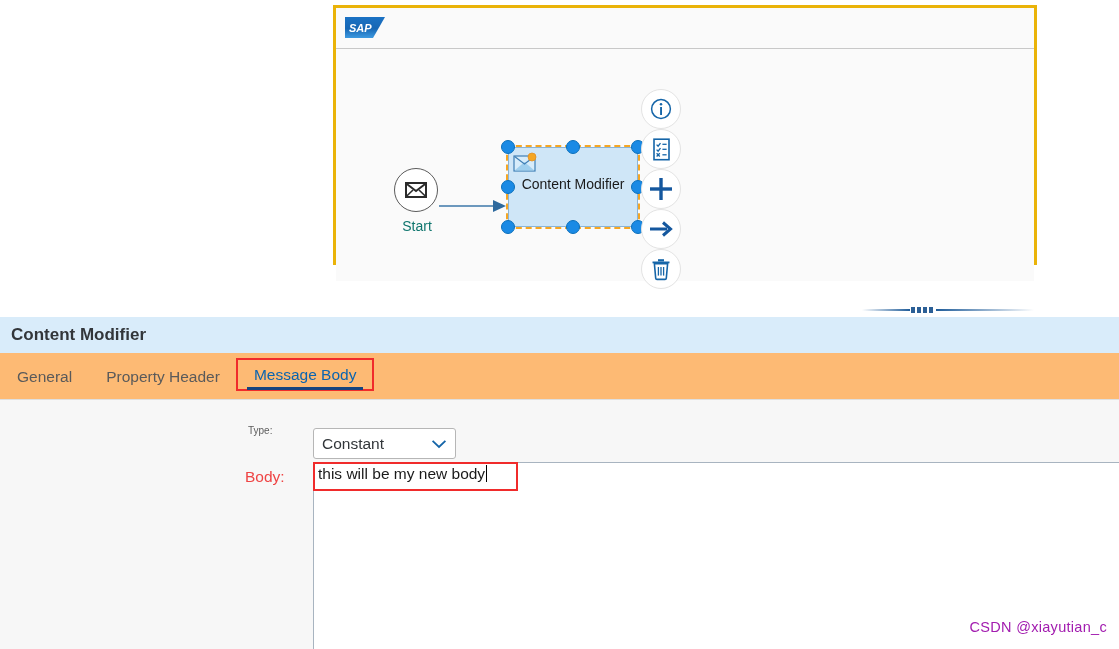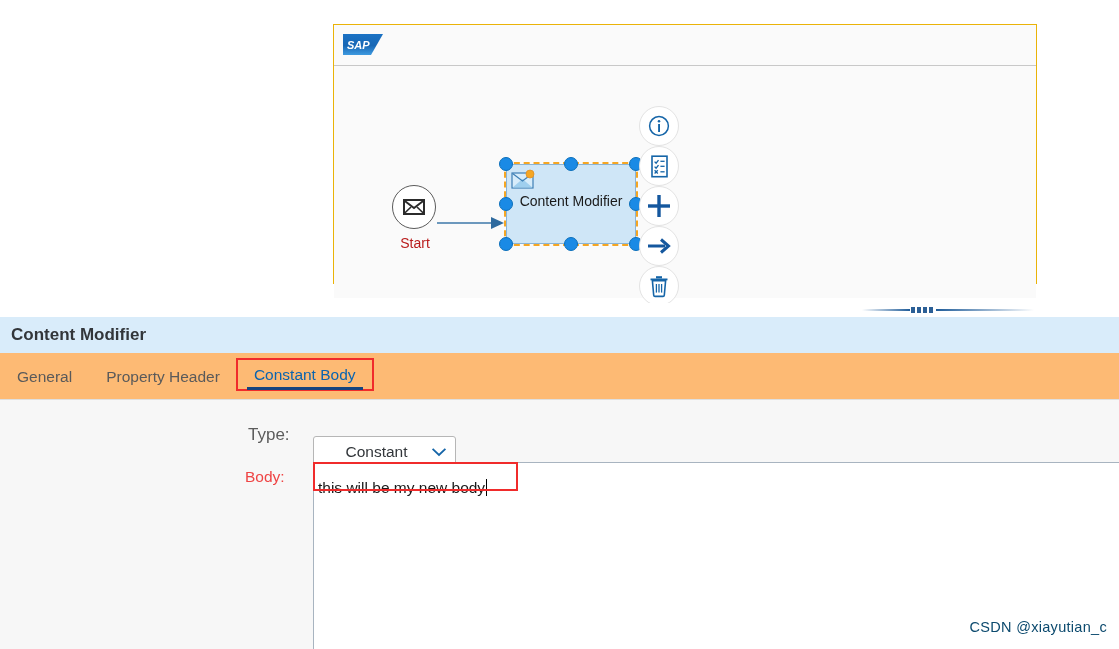--- a/index.html
+++ b/index.html
@@ -12,24 +12,24 @@
     background: #ffffff;
     font-family: "Liberation Sans", sans-serif;
     overflow: hidden;
     position: relative;
   }
 
   
   #canvas-panel {
     position: absolute;
     left: 333px;
-    top: 24px;
+    top: 5px;
     width: 704px;
     height: 260px;
-    border: 1px solid #eab308;
+    border: 3px solid #eab308;
     background: #fafafa;
     box-sizing: border-box;
   }
   #canvas-header {
     position: relative;
     height: 41px;
     border-bottom: 1px solid #c8c8c8;
     background: #fafafa;
     display: flex;
     align-items: center;
@@ -74,21 +74,21 @@
     align-items: center;
     justify-content: center;
   }
   #start-label {
     position: absolute;
     left: -12px;
     top: 50px;
     width: 70px;
     text-align: center;
     font-size: 14px;
-    color: #b91c1c;
+    color: #0f766e;
   }
 
   
   #connector {
     position: absolute;
     left: 103px;
     top: 150px;
     width: 67px;
     height: 14px;
   }
@@ -284,37 +284,36 @@
     position: absolute;
     left: 0;
     top: 20px;
     height: 30px;
     width: 100%;
   }
   #label-type {
     position: absolute;
     left: 248px;
     top: 5px;
-    font-size: 17px;
+    font-size: 10px;
     color: #5c5c5c;
   }
   #select-type {
     position: absolute;
     left: 313px;
-    top: 16px;
+    top: 8px;
     width: 143px;
     height: 31px;
     background: #ffffff;
     border: 1px solid #b6b6b6;
     border-radius: 3px;
     box-sizing: border-box;
     display: flex;
     align-items: center;
     padding: 0 8px;
-    text-align: center;
   }
   #select-type-value {
     font-size: 15.5px;
     color: #32363a;
     flex: 1;
   }
   #label-body {
     position: absolute;
     left: 245px;
     top: 68px;
@@ -325,21 +324,21 @@
     position: absolute;
     left: 313px;
     top: 62px;
     width: 806px;
     height: 187px;
     background: #ffffff;
     border: 1px solid #a8b4c0;
     border-right: none;
     border-bottom: none;
     box-sizing: border-box;
-    padding: 15px 4px;
+    padding: 1px 4px;
     font-size: 15.5px;
     color: #1a1a1a;
     line-height: 20px;
   }
   #body-caret {
     display: inline-block;
     width: 1px;
     height: 17px;
     background: #000000;
     vertical-align: -3px;
@@ -353,21 +352,21 @@
     height: 29px;
     border: 2.5px solid #f02b2b;
     box-sizing: border-box;
     pointer-events: none;
   }
   #watermark {
     position: absolute;
     right: 12px;
     bottom: 14px;
     font-size: 14.5px;
-    color: #0c4a6e;
+    color: #a21caf;
     letter-spacing: 0.3px;
   }
 </style>
 </head>
 <body>
 
 <div id="canvas-panel">
 
   <div id="canvas-header">
     <div id="sap-logo">
@@ -492,21 +491,21 @@
 
 <div id="detail-panel">
 
   <div id="detail-title-bar">
     <span id="detail-title">Content Modifier</span>
   </div>
 
   <div id="tabbar">
     <div class="tab">General</div>
     <div class="tab">Property Header</div>
-    <div class="tab active annotated">Constant Body</div>
+    <div class="tab active annotated">Message Body</div>
   </div>
 
   <div id="form-area">
 
     <div id="row-type">
       <span id="label-type">Type:</span>
       <div id="select-type">
         <span id="select-type-value">Constant</span>
         <svg width="16" height="10" viewBox="0 0 16 10">
           <polyline points="1.6,1.8 8,8 14.4,1.8" fill="none" stroke="#1565a8" stroke-width="1.8"></polyline>

